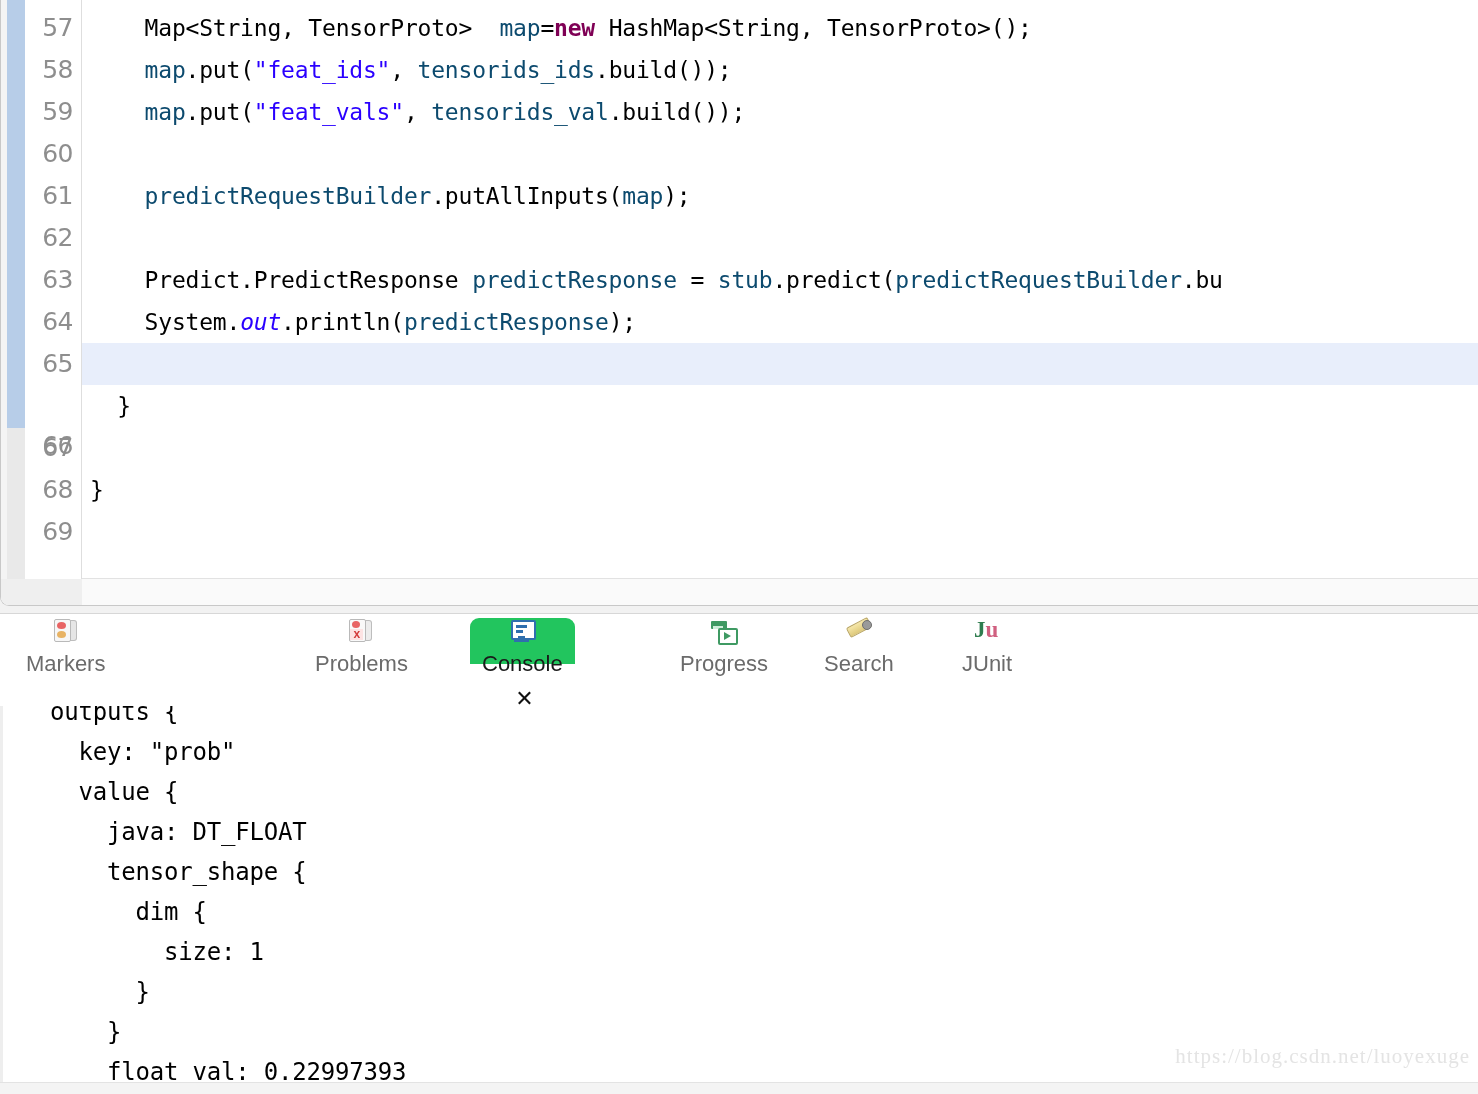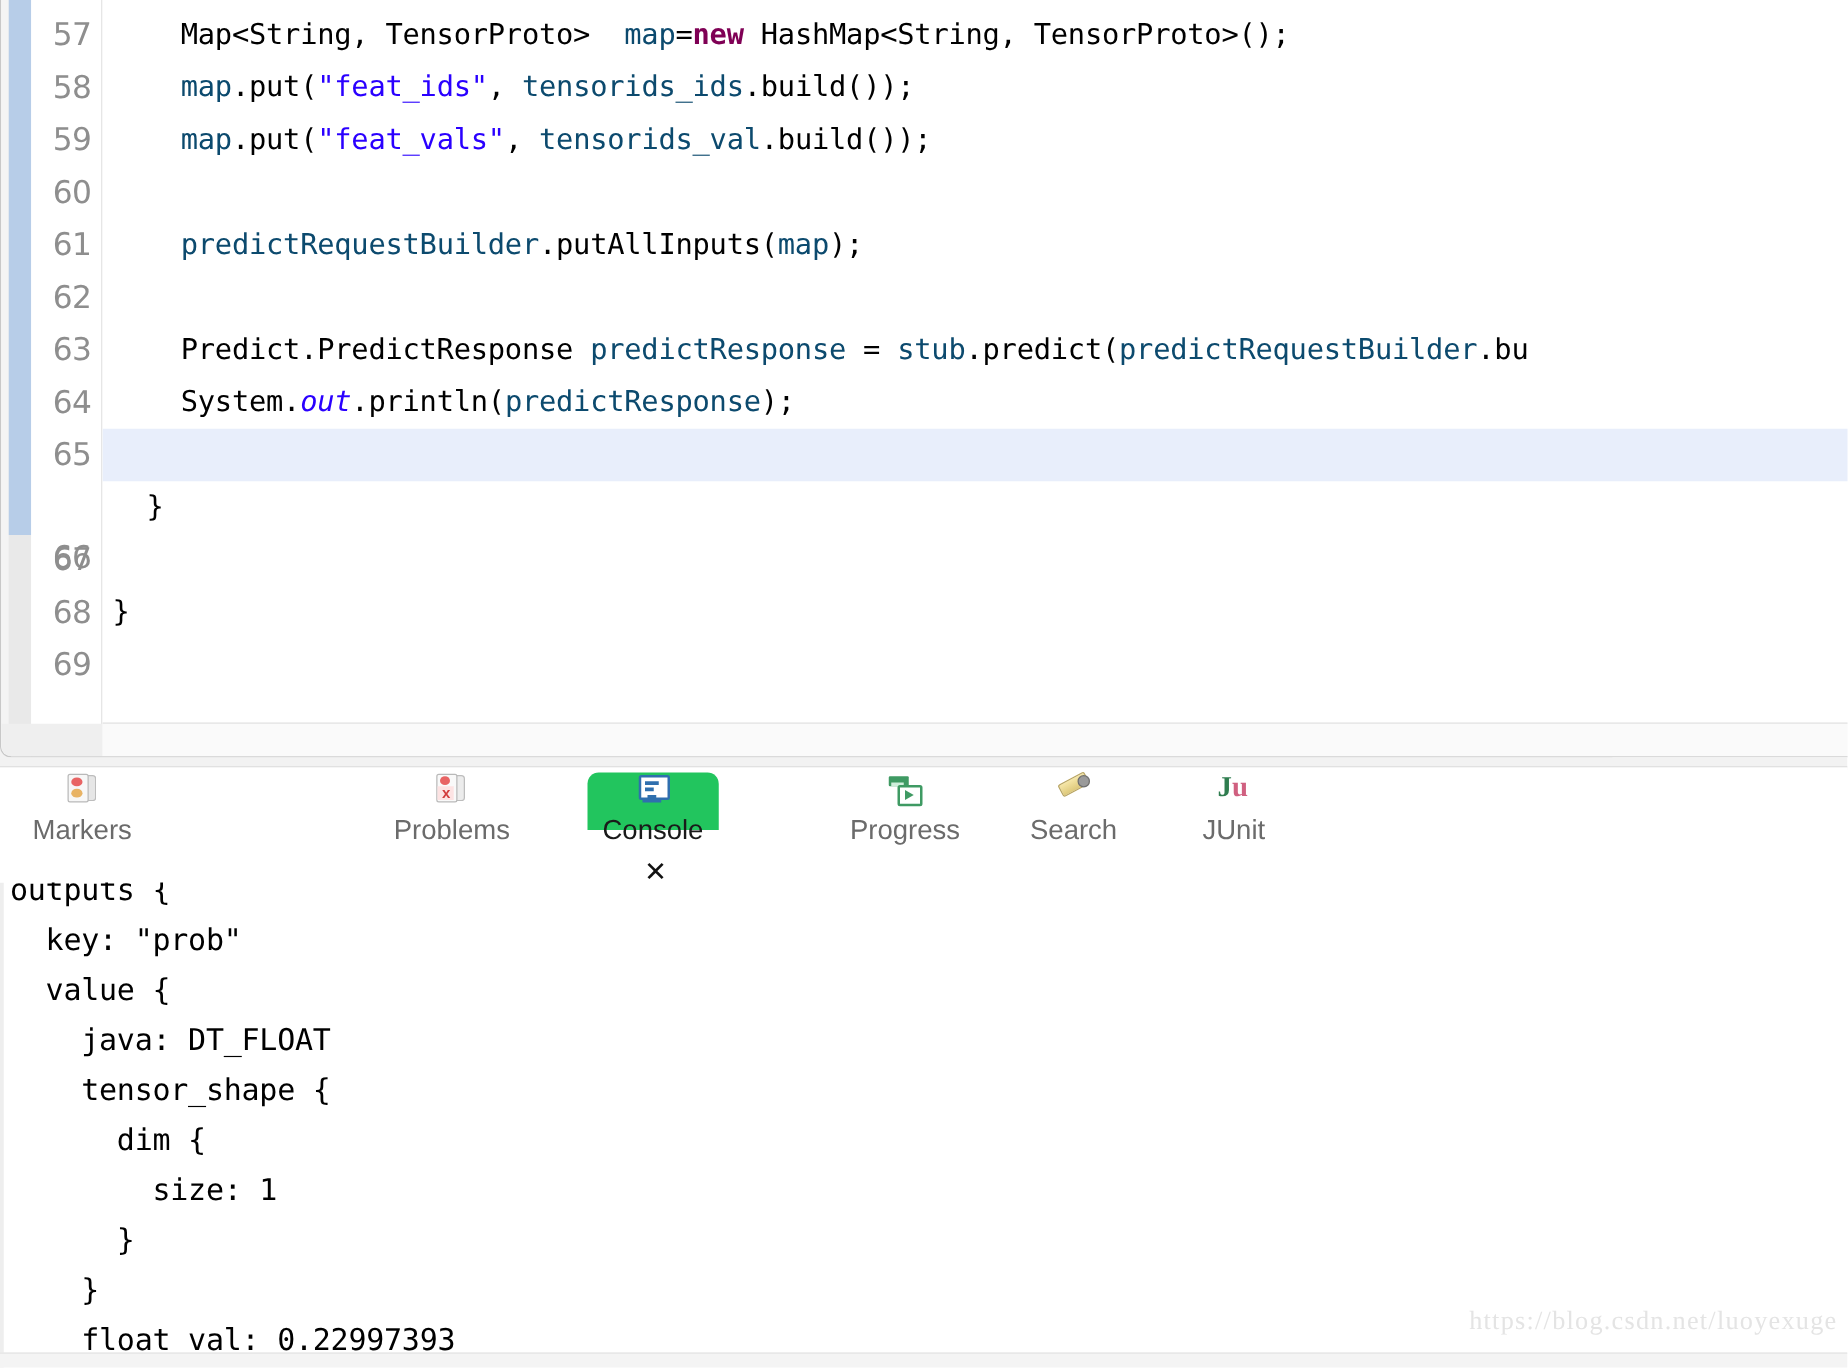--- a/index.html
+++ b/index.html
@@ -264,21 +264,21 @@
     padding-left: 8px;
   }
 
   
   #console-out {
     position: absolute; left: 0; top: 92px; right: 0; bottom: 0;
     background: #ffffff;
     overflow: hidden;
   }
   #console-scroll {
-    position: absolute; left: 0; right: 0; top: -14px;
+    position: absolute; left: 0; right: 0; top: -14px; padding-left: 42px;
   }
   .out-line {
     height: 40px; line-height: 40px;
     white-space: pre;
     font-family: "DejaVu Sans Mono", monospace;
     font-size: 24px;
     color: #000000;
     padding-left: 8px;
     letter-spacing: -0.2px;
   }

